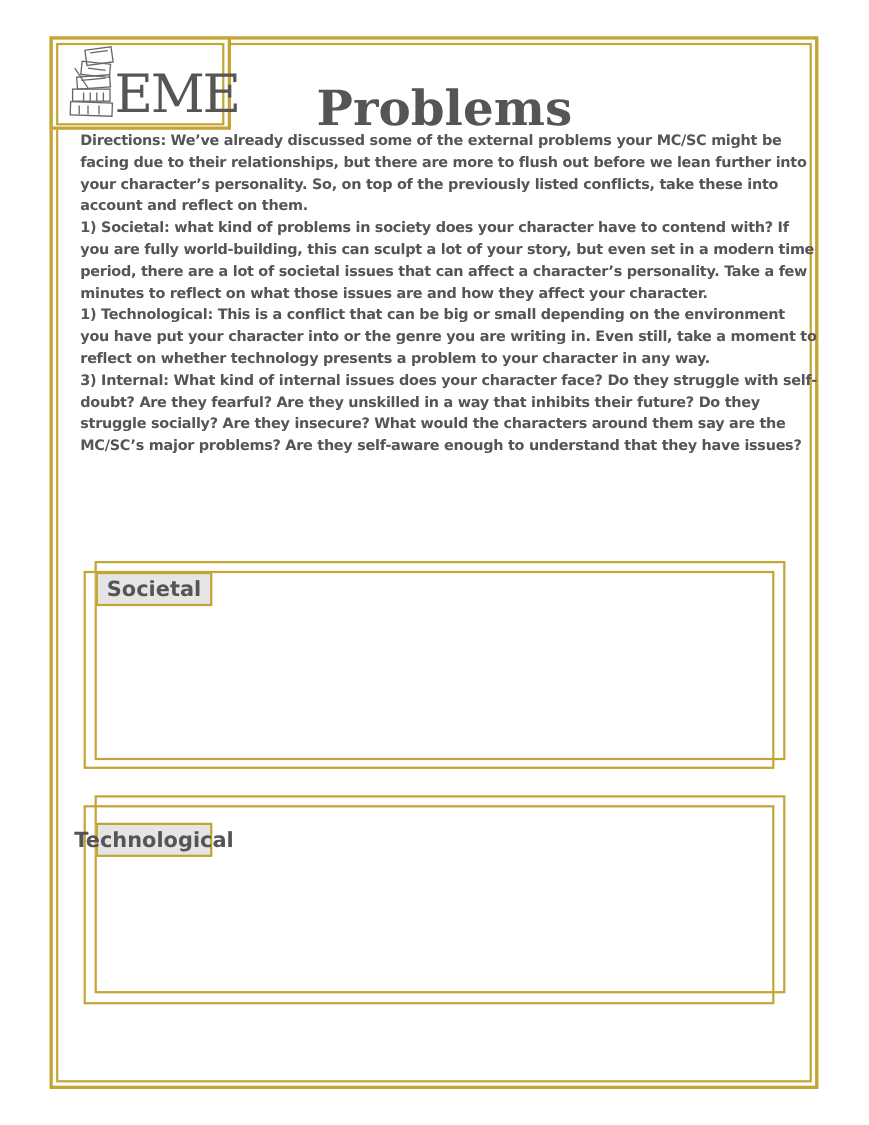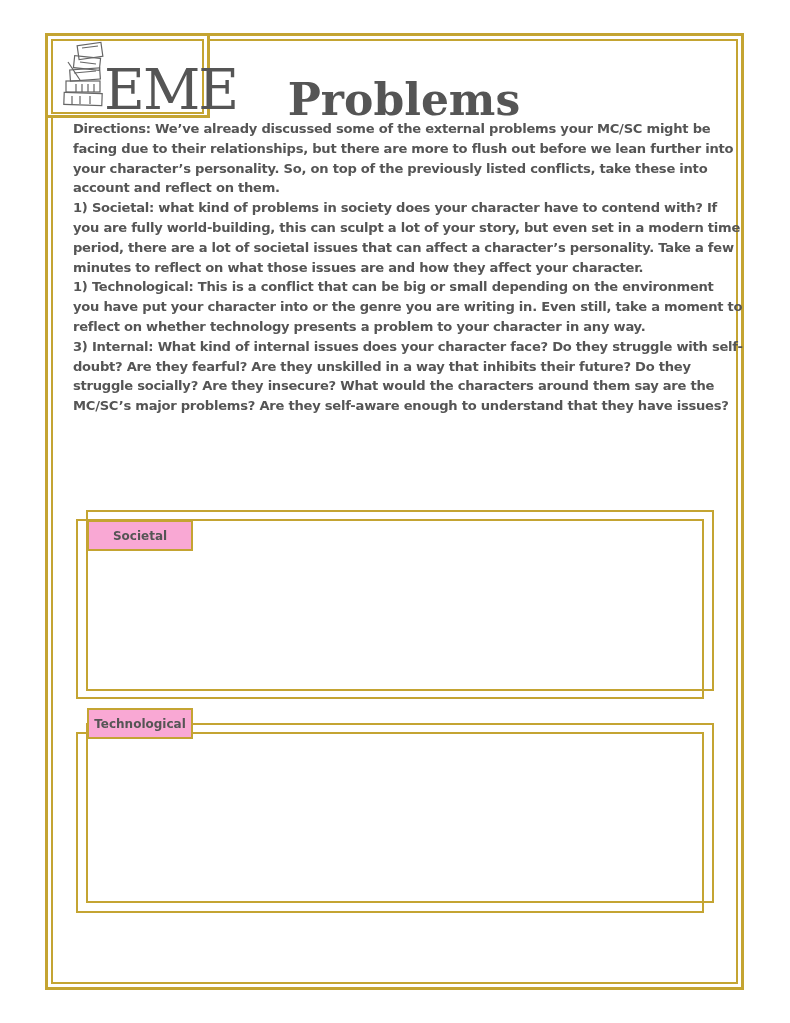--- a/index.html
+++ b/index.html
@@ -7,29 +7,29 @@
   .line { position: absolute; border: 3px solid #c4a432; box-sizing: border-box; }
 
   
   #frame-outer { left: 45px; top: 33px; width: 699px; height: 957px; }
   #frame-inner { left: 51px; top: 39px; width: 687px; height: 945px; border-width: 2px; }
 
   
   #logo-outer { left: 45px; top: 33px; width: 165px; height: 85px; }
   #logo-inner { left: 51px; top: 39px; width: 153px; height: 75px; border-width: 2px; }
   #logo { position: absolute; left: 60px; top: 40px; width: 150px; height: 72px; }
-  #logo-text { position: absolute; left: 104px; top: 62px; font-family: "DejaVu Serif", serif; font-size: 56px; color: #555555; letter-spacing: -2px; line-height: 1; }
+  #logo-text { position: absolute; left: 104px; top: 62px; font-family: "DejaVu Serif", serif; font-size: 48px; color: #555555; letter-spacing: -2px; line-height: 1; }
 
   #title { position: absolute; left: 0; width: 808px; text-align: center; top: 78px; font-family: "DejaVu Serif", serif; font-weight: bold; font-size: 44px; color: #555555; line-height: 1; }
 
   #directions { position: absolute; left: 73px; top: 119px; width: 670px; font-family: "DejaVu Sans", sans-serif; font-weight: bold; font-size: 13.1px; line-height: 19.8px; color: #555555; letter-spacing: -0.25px; }
   #directions p { margin: 0; }
 
   .section-box-a { position: absolute; border: 2px solid #c4a432; box-sizing: border-box; }
-  .section-label { position: absolute; border: 2px solid #c4a432; box-sizing: border-box; background: #f9a8d4; font-family: "DejaVu Sans", sans-serif; font-weight: bold; font-size: 12px; color: #555555; display: flex; align-items: center; justify-content: center; }
+  .section-label { position: absolute; border: 2px solid #c4a432; box-sizing: border-box; background: #e5e5e5; font-family: "DejaVu Sans", sans-serif; font-weight: bold; font-size: 19px; color: #555555; display: flex; align-items: center; justify-content: center; }
   .section-input { position: absolute; background: transparent; }
 </style>
 </head>
 <body>
 
 <div class="line" id="frame-outer"></div>
 <div class="line" id="frame-inner"></div>
 
 <div class="line" id="logo-outer" style="background:#fff;"></div>
 <div class="line" id="logo-inner"></div>
@@ -62,15 +62,15 @@
 <div>
   <div class="section-box-a" style="left:86px; top:510px; width:628px; height:181px;"></div>
   <div class="section-box-a" style="left:76px; top:519px; width:628px; height:180px;"></div>
   <div class="section-label" style="left:87px; top:520px; width:106px; height:31px;">Societal</div>
   <div class="section-input" style="left:90px; top:553px; width:610px; height:135px;"></div>
 </div>
 
 <div>
   <div class="section-box-a" style="left:86px; top:723px; width:628px; height:180px;"></div>
   <div class="section-box-a" style="left:76px; top:732px; width:628px; height:181px;"></div>
-  <div class="section-label" style="left:87px; top:708px; width:106px; height:31px;">Technological</div>
+  <div class="section-label" style="left:87px; top:748px; width:106px; height:31px;">Technological</div>
   <div class="section-input" style="left:90px; top:766px; width:610px; height:135px;"></div>
 </div>
 
 </body></html>

